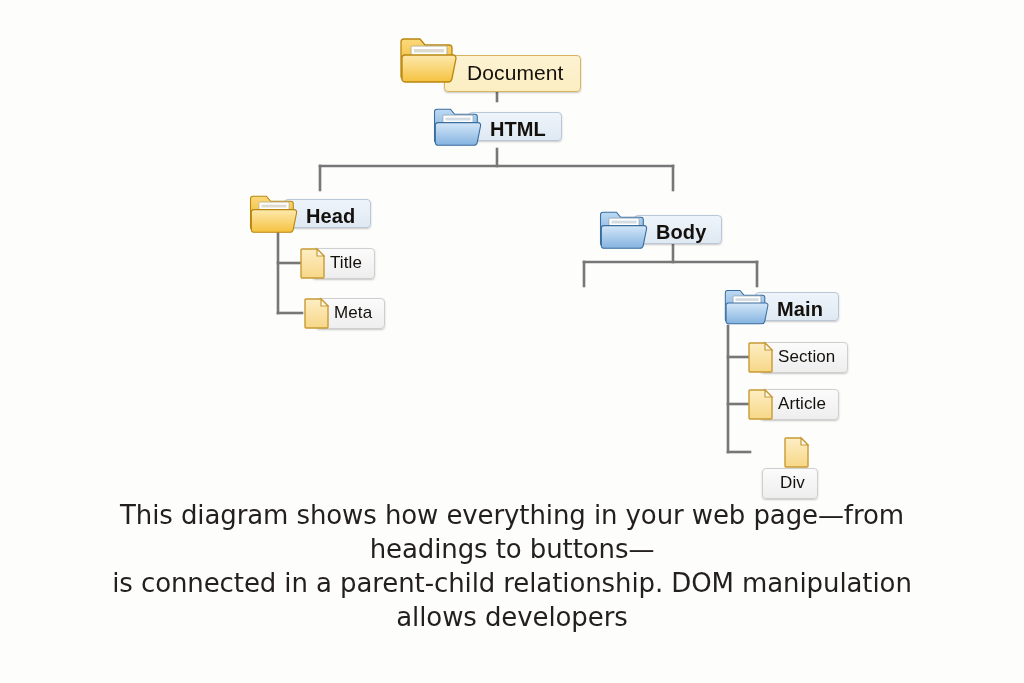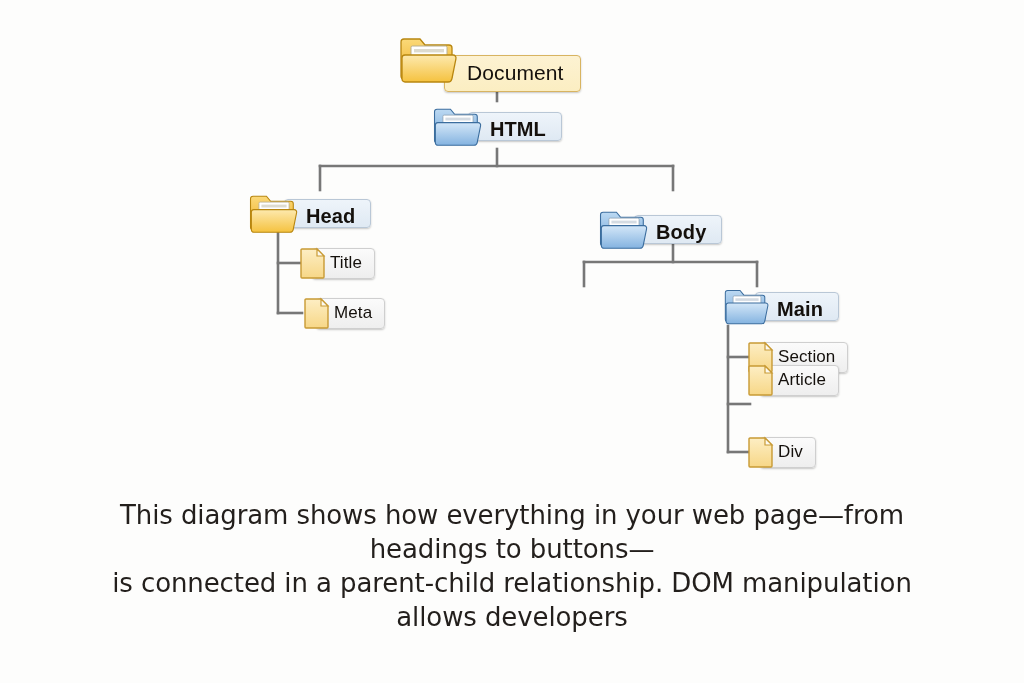--- a/index.html
+++ b/index.html
@@ -210,31 +210,31 @@
   <div class="node leaf" style="left:748px;top:341px;">
     <span class="icon">
       <svg class="page" width="26" height="32" viewBox="0 0 26 32">
         <path d="M2,2 h15 l7,7 v21 a1,1 0 0 1 -1,1 h-21 a1,1 0 0 1 -1,-1 v-27 a1,1 0 0 1 1,-1 z" fill="url(#pg1)" stroke="#c89a34" stroke-width="1.4"></path>
         <path d="M17,2 v7 h7 z" fill="#fcfaf2" stroke="#c89a34" stroke-width="1.2"></path>
       </svg>
     </span>
     <span class="label lbl-plain">Section</span>
   </div>
 
-  <div class="node leaf" style="left:748px;top:364px;">
+  <div class="node leaf" style="left:748px;top:388px;">
     <span class="icon">
       <svg class="page" width="26" height="32" viewBox="0 0 26 32">
         <path d="M2,2 h15 l7,7 v21 a1,1 0 0 1 -1,1 h-21 a1,1 0 0 1 -1,-1 v-27 a1,1 0 0 1 1,-1 z" fill="url(#pg1)" stroke="#c89a34" stroke-width="1.4"></path>
         <path d="M17,2 v7 h7 z" fill="#fcfaf2" stroke="#c89a34" stroke-width="1.2"></path>
       </svg>
     </span>
     <span class="label lbl-plain">Article</span>
   </div>
 
-  <div class="node leaf" style="left:748px;top:436px;">
+  <div class="node leaf" style="left:776px;top:436px;flex-direction:column;">
     <span class="icon">
       <svg class="page" width="26" height="32" viewBox="0 0 26 32">
         <path d="M2,2 h15 l7,7 v21 a1,1 0 0 1 -1,1 h-21 a1,1 0 0 1 -1,-1 v-27 a1,1 0 0 1 1,-1 z" fill="url(#pg1)" stroke="#c89a34" stroke-width="1.4"></path>
         <path d="M17,2 v7 h7 z" fill="#fcfaf2" stroke="#c89a34" stroke-width="1.2"></path>
       </svg>
     </span>
     <span class="label lbl-plain">Div</span>
   </div>
 
   <div id="caption">

